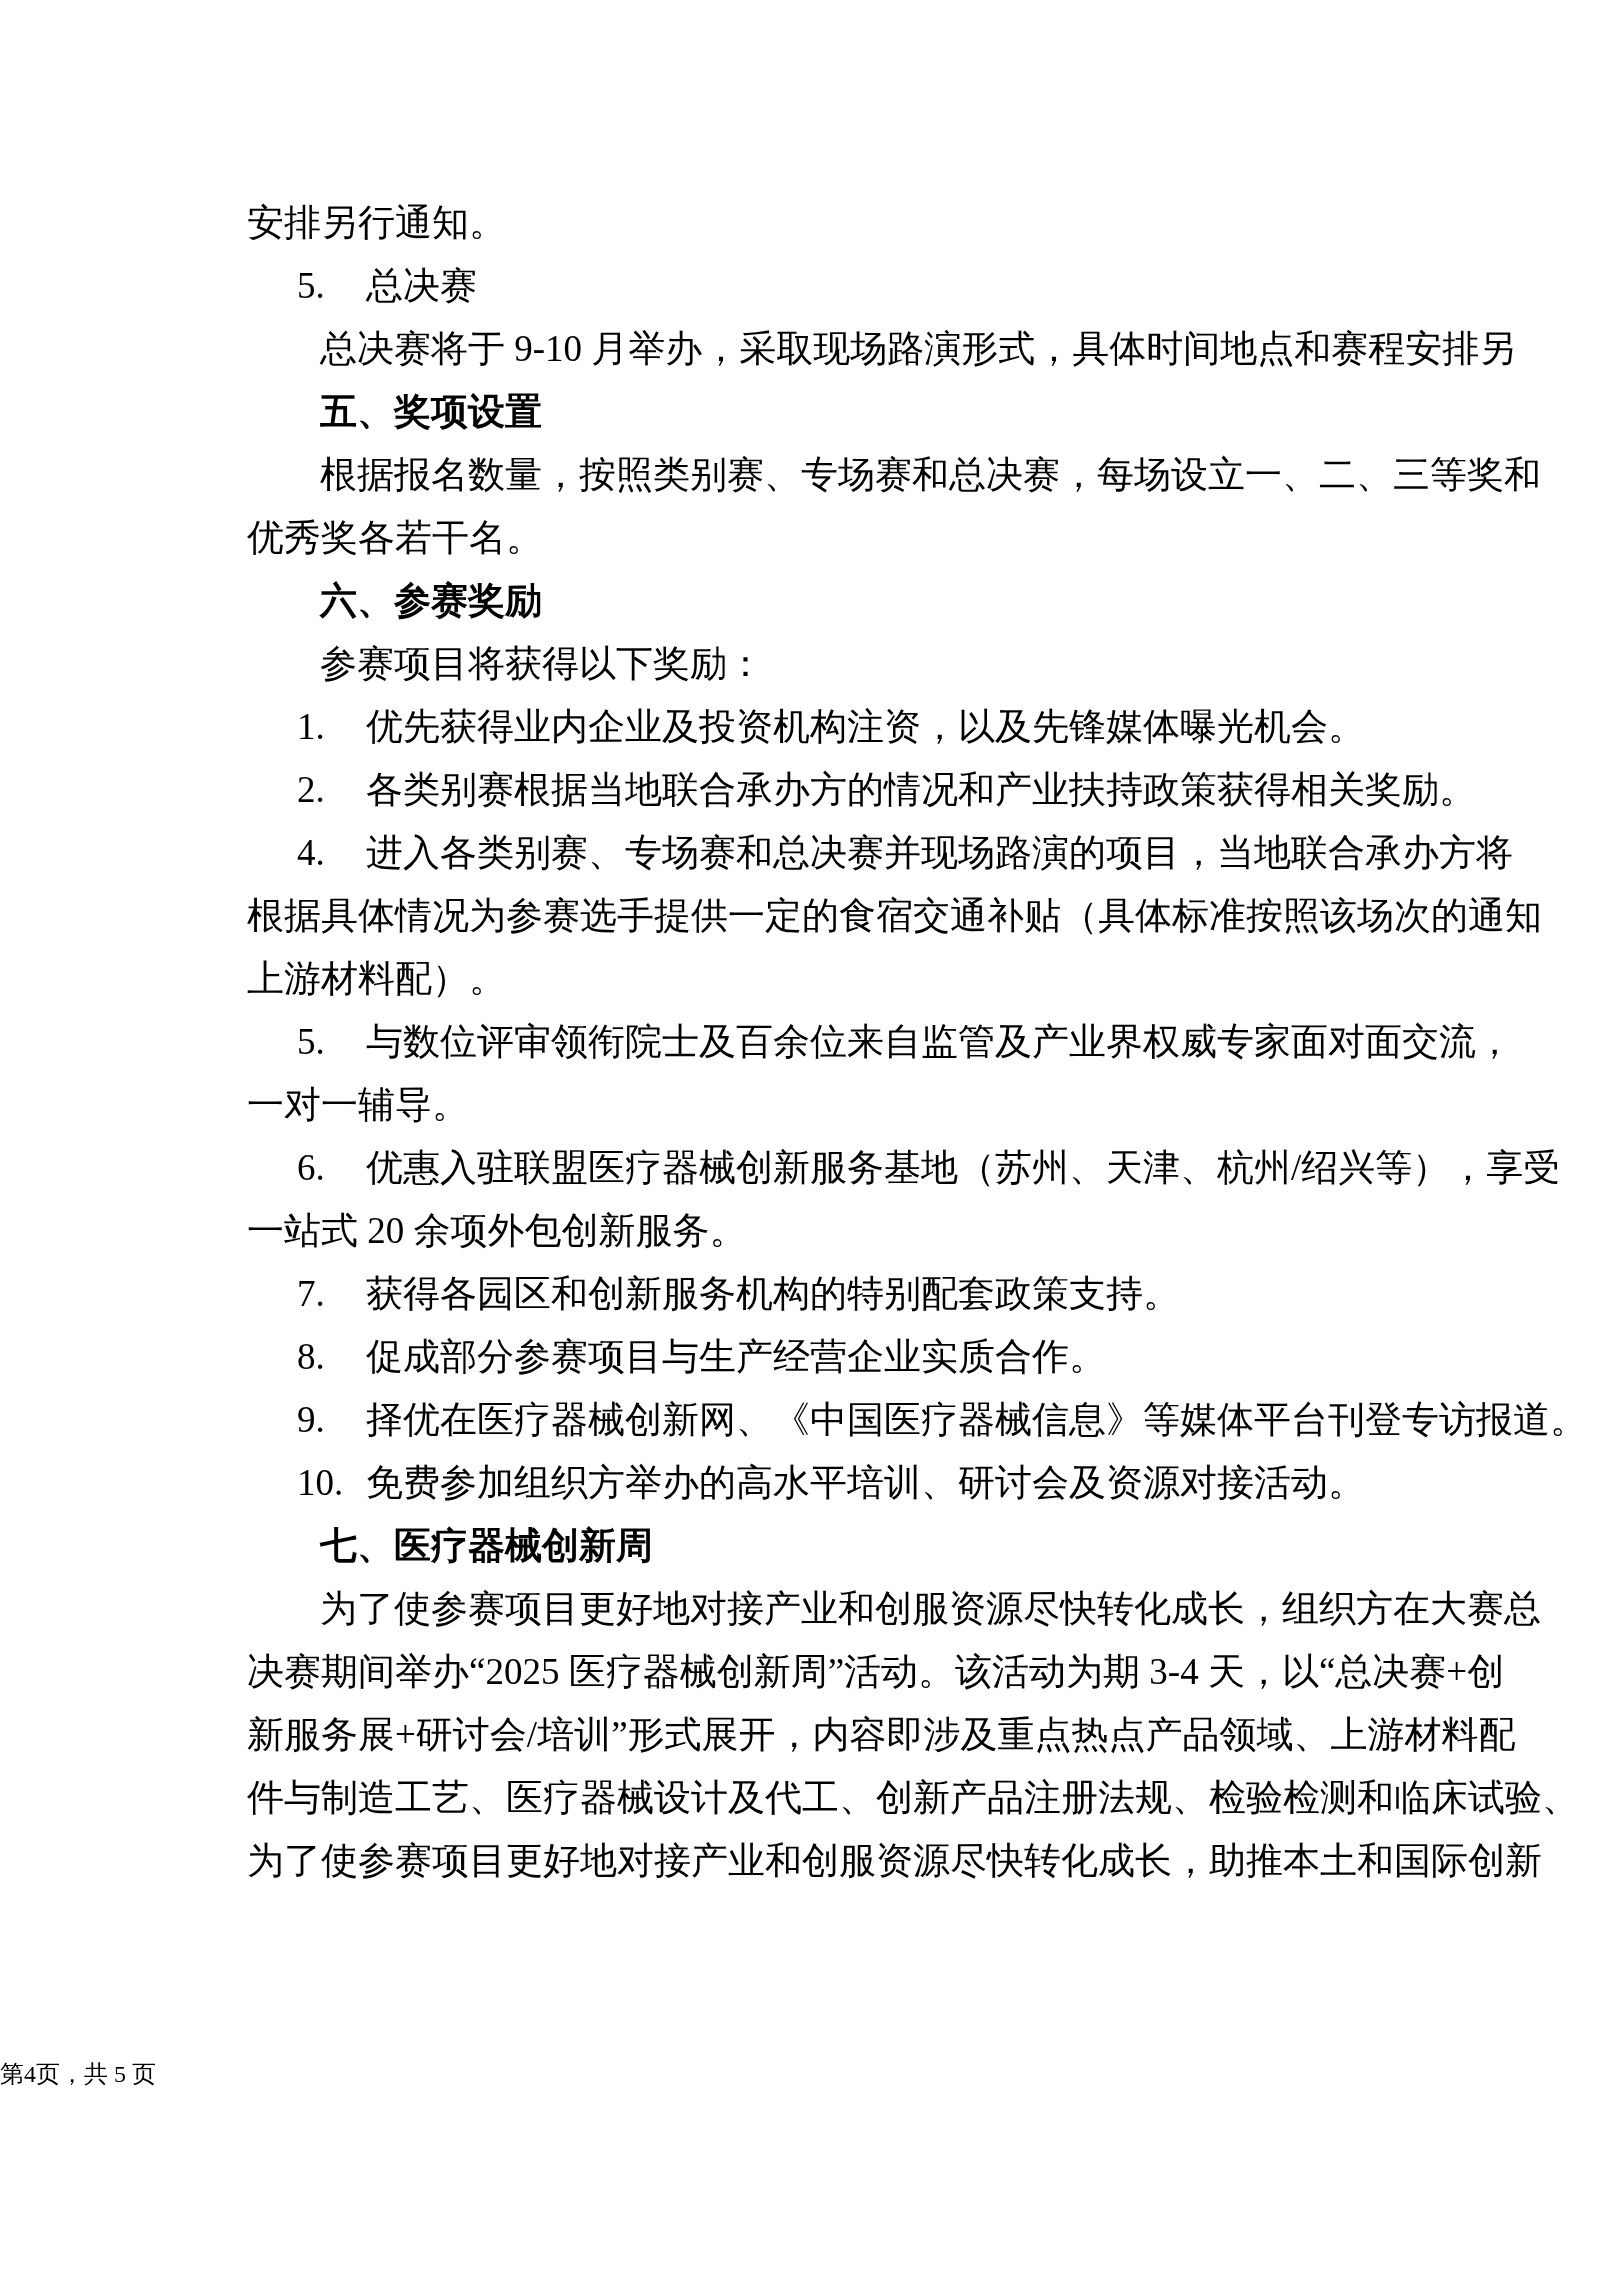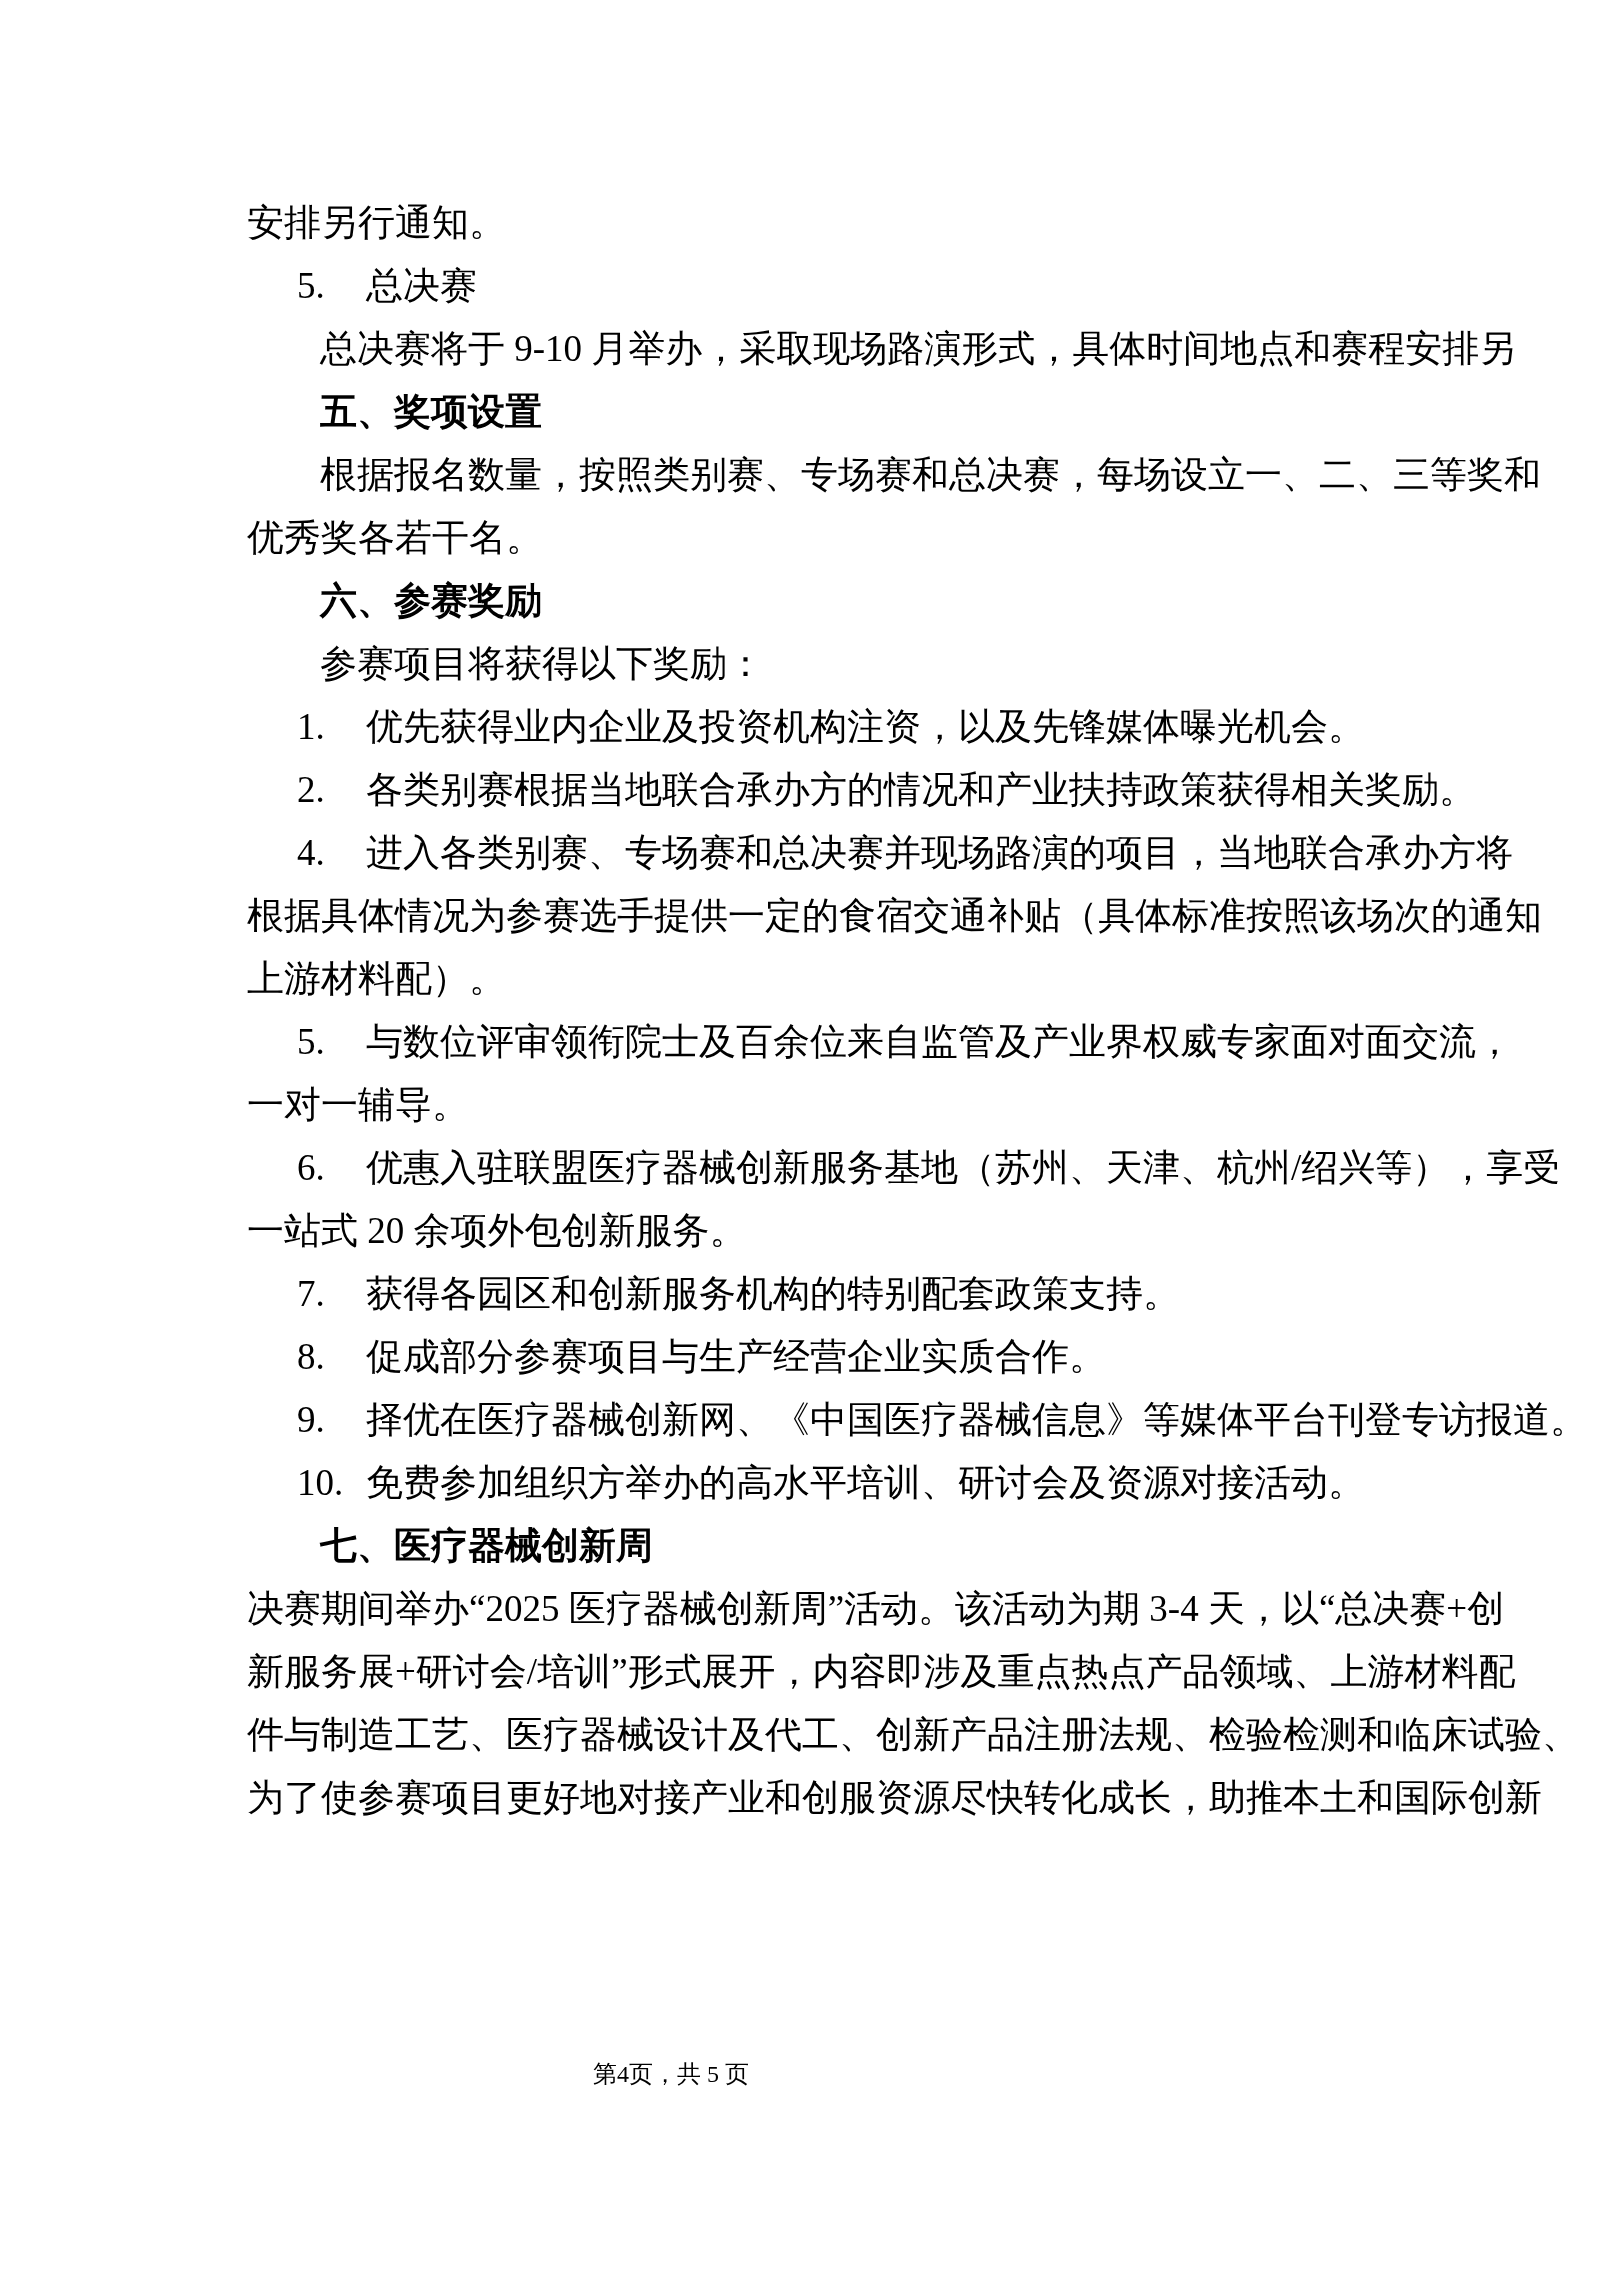--- a/index.html
+++ b/index.html
@@ -35,24 +35,22 @@
   .num-line .num {
     display: inline-block;
     margin-left: 50px;
     width: 69px;
   }
   .footer {
     position: absolute;
     left: 0;
     top: 2055px;
     width: 1326px;
-    text-align: center;
     font-size: 24px;
     line-height: 39px;
-    padding-left: 8px;
   }
 </style>
 </head>
 <body>
 
 <div class="page">
   <div class="content">
 
     <div class="line">安排另行通知。</div>
 
@@ -104,20 +102,21 @@
     </div>
     <div class="line num-line">
       <span class="num">9.</span><span>择优在医疗器械创新网、《中国医疗器械信息》等媒体平台刊登专访报道。</span>
     </div>
     <div class="line num-line">
       <span class="num">10.</span><span>免费参加组织方举办的高水平培训、研讨会及资源对接活动。</span>
     </div>
 
     <div class="line indent2 heading">七、医疗器械创新周</div>
 
+    <div class="line indent2">为了使参赛项目更好地对接产业和创服资源尽快转化成长，组织方在大赛总</div>
     <div class="line">决赛期间举办“2025 医疗器械创新周”活动。该活动为期 3-4 天，以“总决赛+创</div>
     <div class="line">新服务展+研讨会/培训”形式展开，内容即涉及重点热点产品领域、上游材料配</div>
     <div class="line">件与制造工艺、医疗器械设计及代工、创新产品注册法规、检验检测和临床试验、</div>
     <div class="line">为了使参赛项目更好地对接产业和创服资源尽快转化成长，助推本土和国际创新</div>
 
   </div>
 
   <div class="footer">
     <span>第4页，共 5 页</span>
   </div>

